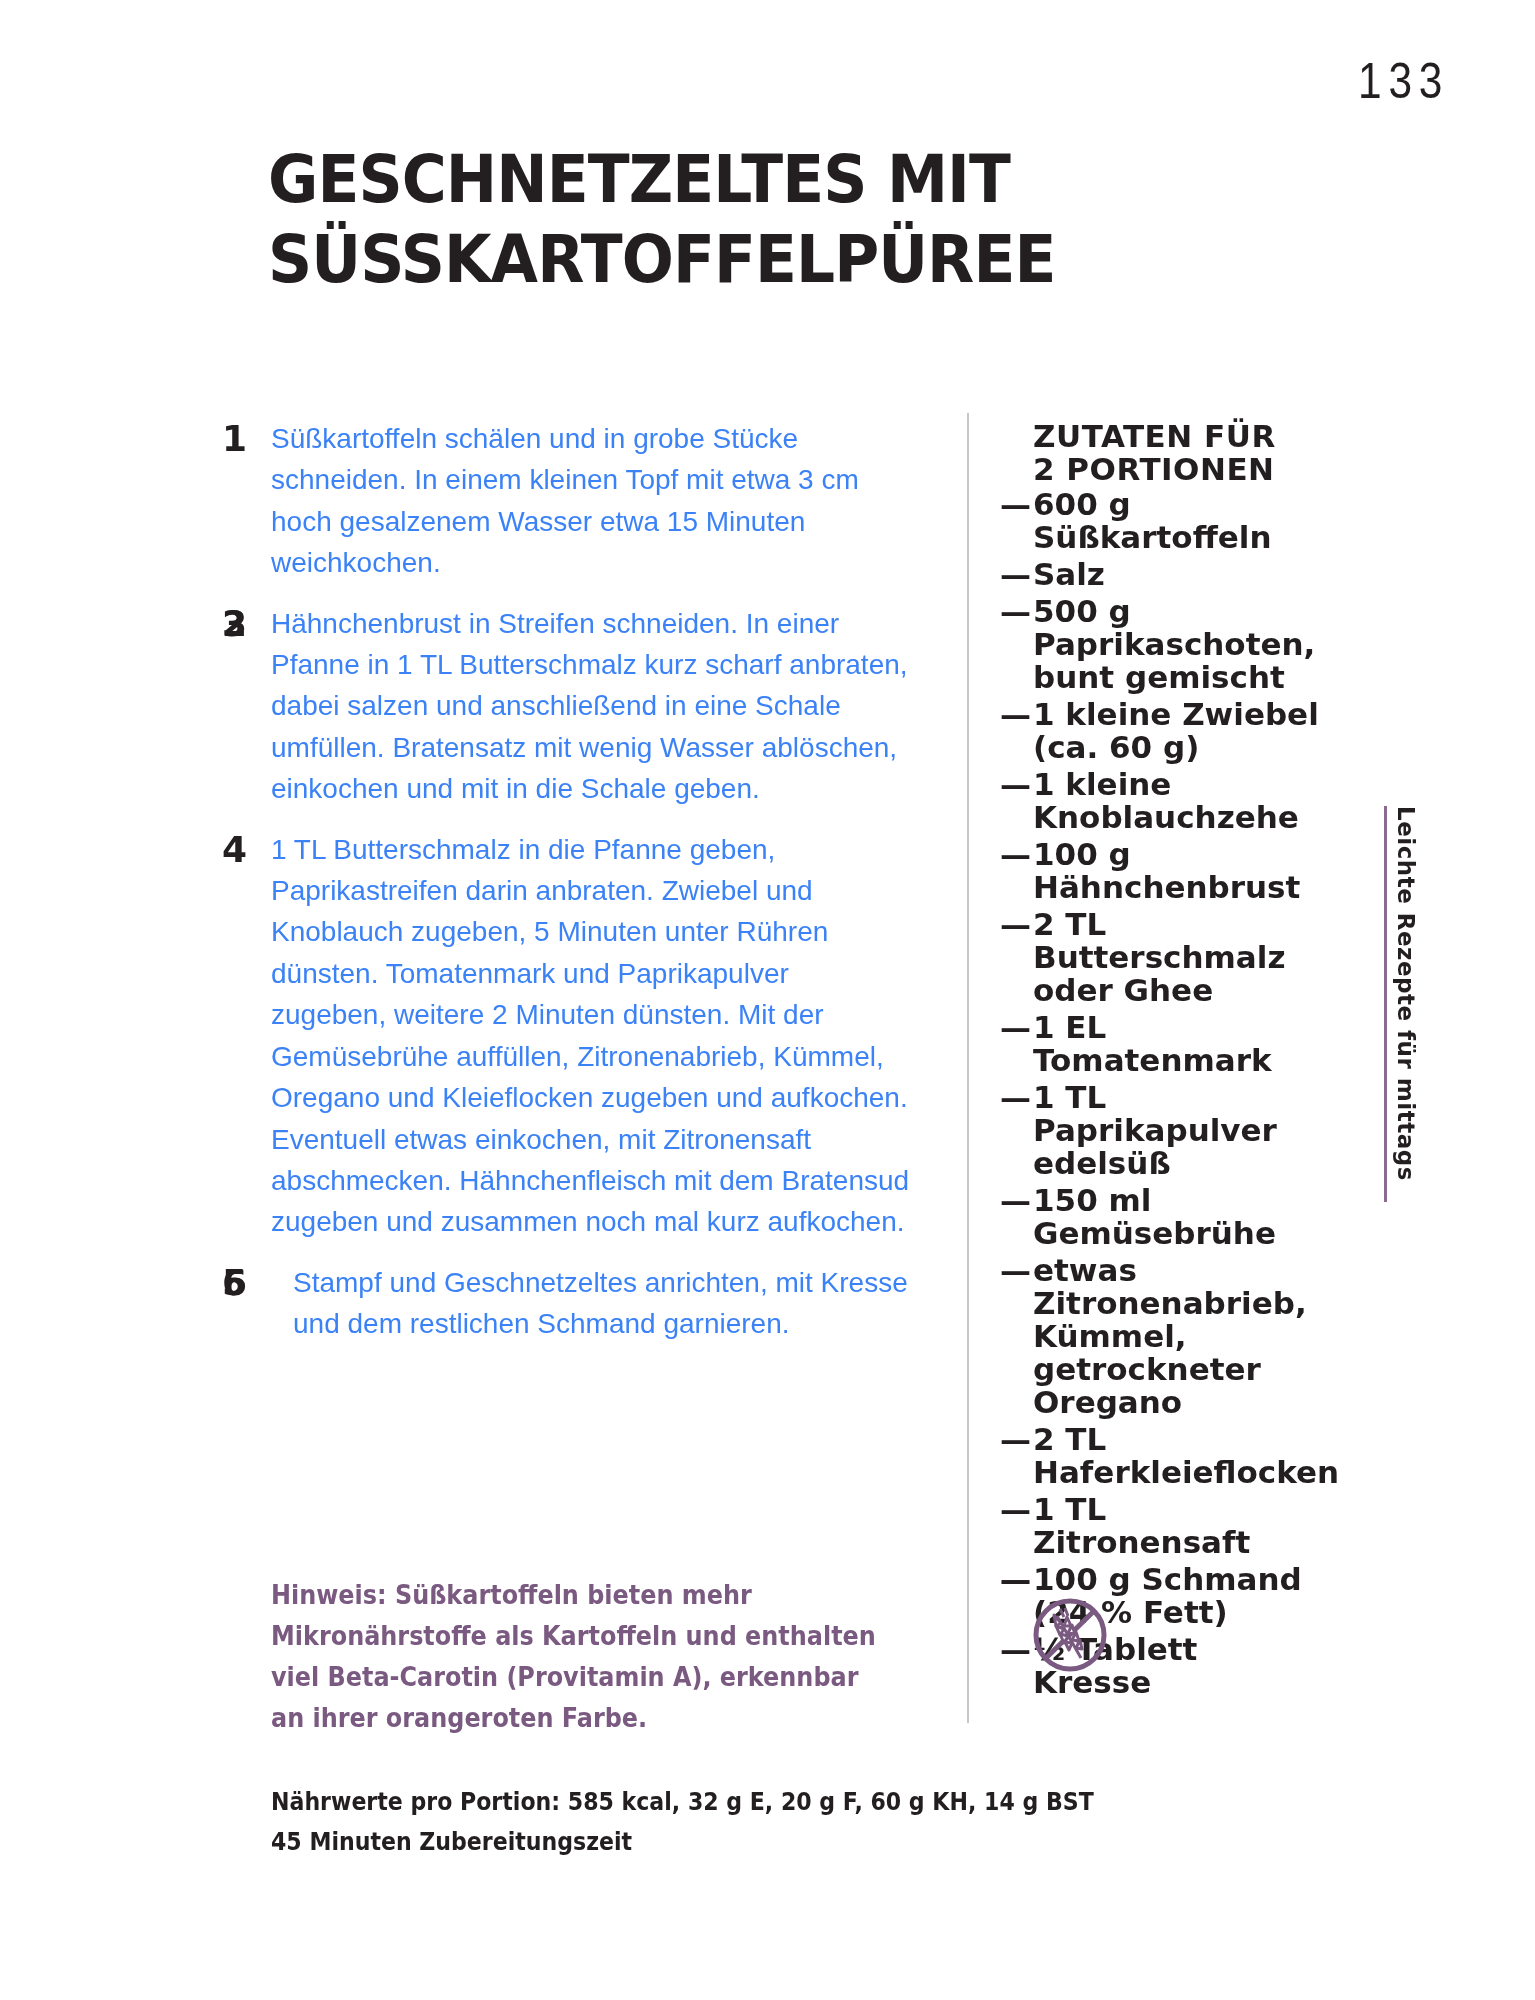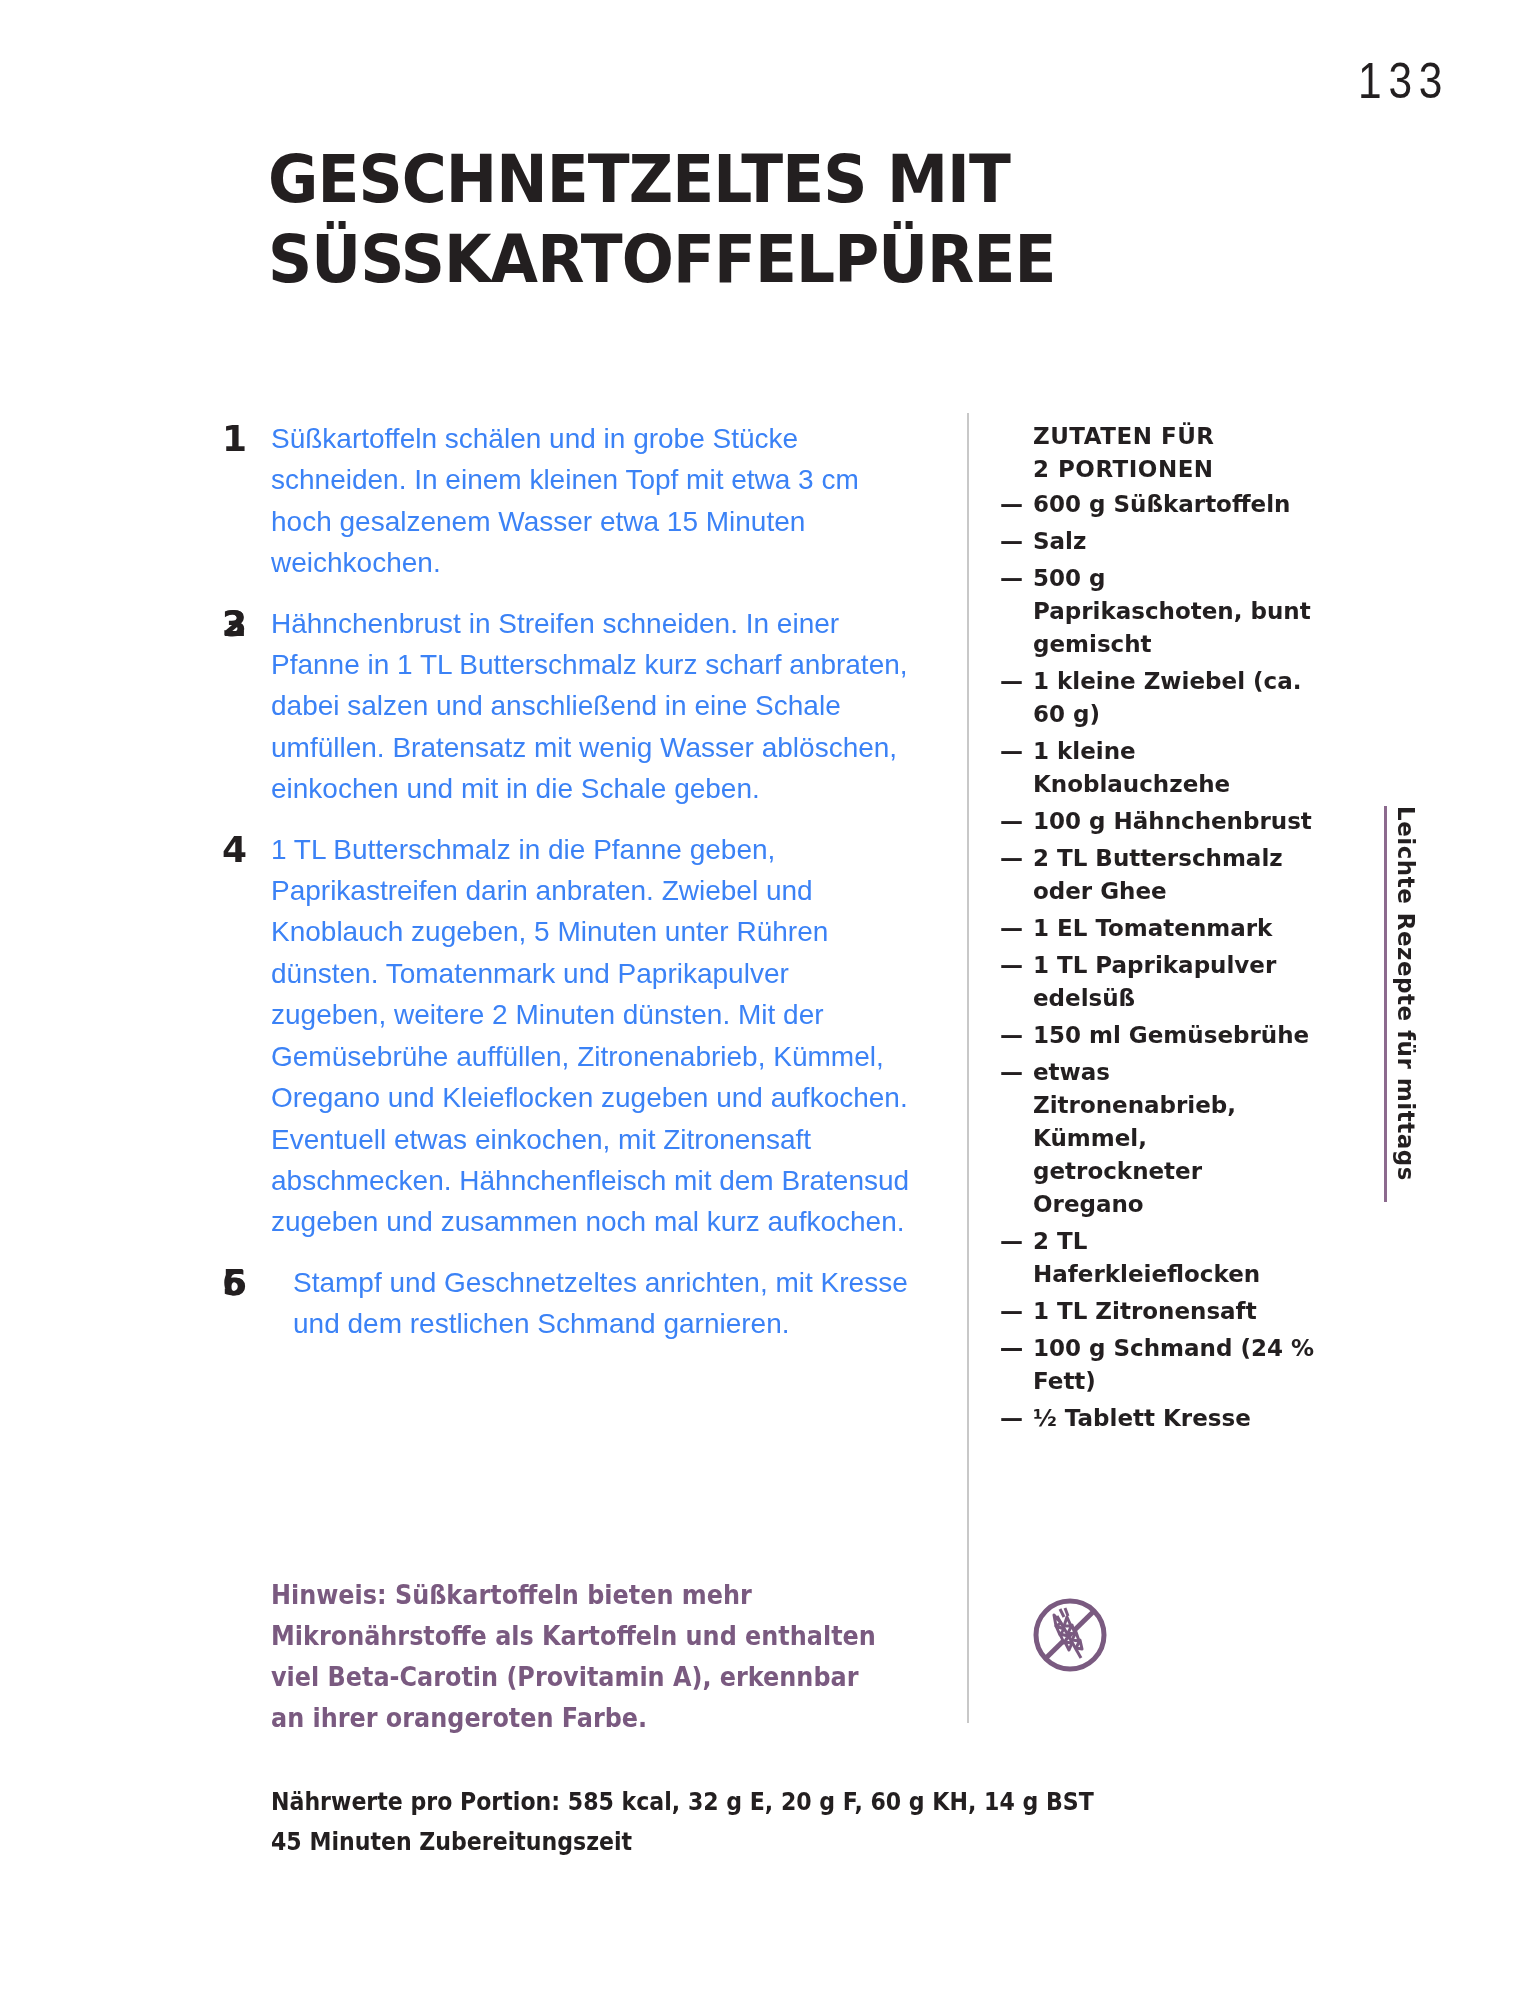--- a/index.html
+++ b/index.html
@@ -5,21 +5,21 @@
   html, body { margin: 0; padding: 0; background: #ffffff; }
   body { width: 1535px; height: 2000px; position: relative; overflow: hidden; color: #231f20; }
   .abs { position: absolute; }
   .page-number { left: 1358px; top: 52px; font-family: "Liberation Sans", sans-serif; font-size: 50px; font-weight: 300; letter-spacing: 8px; color: #231f20; transform: scaleX(0.85); transform-origin: left top; }
   .title { left: 268px; top: 140px; font-family: "DejaVu Sans", sans-serif; font-weight: bold; font-size: 66px; line-height: 80px; letter-spacing: -1px; transform: scaleX(0.93); transform-origin: left top; white-space: nowrap; }
   .steps { left: 222px; top: 418px; width: 720px; }
   .step { position: relative; padding-left: 49px; margin-bottom: 19px; }
   .step-num { position: absolute; left: 0; top: 0; font-family: "DejaVu Sans", sans-serif; font-weight: bold; font-size: 36px; line-height: 42px; }
   .step-text { font-family: "Liberation Sans", sans-serif; font-size: 28px; line-height: 41.4px; color: #3b82f6; transform: scaleX(0.80); transform-origin: left top; width: 840px; }
   .divider { left: 967px; top: 413px; width: 2px; height: 1310px; background: #c8c8c8; }
-  .ingredients { left: 1000px; top: 420px; width: 320px; font-family: "DejaVu Sans", sans-serif; font-weight: bold; font-size: 23px; line-height: 33px; }
+  .ingredients { left: 1000px; top: 420px; width: 320px; font-family: "DejaVu Sans", sans-serif; font-weight: bold; font-size: 31px; line-height: 33px; }
   .ing-header { padding-left: 33px; margin-bottom: 2px; letter-spacing: 0.5px; }
   .ing-item { position: relative; padding-left: 33px; margin-bottom: 4px; }
   .ing-dash { position: absolute; left: 0; top: 0; }
   .side-tab { left: 1384px; top: 806px; width: 36px; height: 396px; border-left: 3px solid #8c6a8e; }
   .side-tab-text { position: absolute; left: 6px; top: 0; writing-mode: vertical-rl; font-family: "DejaVu Sans", sans-serif; font-weight: bold; font-size: 23px; letter-spacing: 0.5px; color: #231f20; white-space: nowrap; }
   .hint { left: 271px; top: 1575px; width: 680px; font-family: "DejaVu Sans", sans-serif; font-weight: bold; font-size: 26px; line-height: 41px; color: #7a5a80; transform: scaleX(0.92); transform-origin: left top; }
   .gf-icon { left: 1031px; top: 1596px; width: 78px; height: 78px; }
   .nutrition { left: 271px; top: 1782px; font-family: "DejaVu Sans", sans-serif; font-weight: bold; font-size: 24px; line-height: 40px; transform: scaleX(0.92); transform-origin: left top; white-space: nowrap; }
 </style>
 </head>

